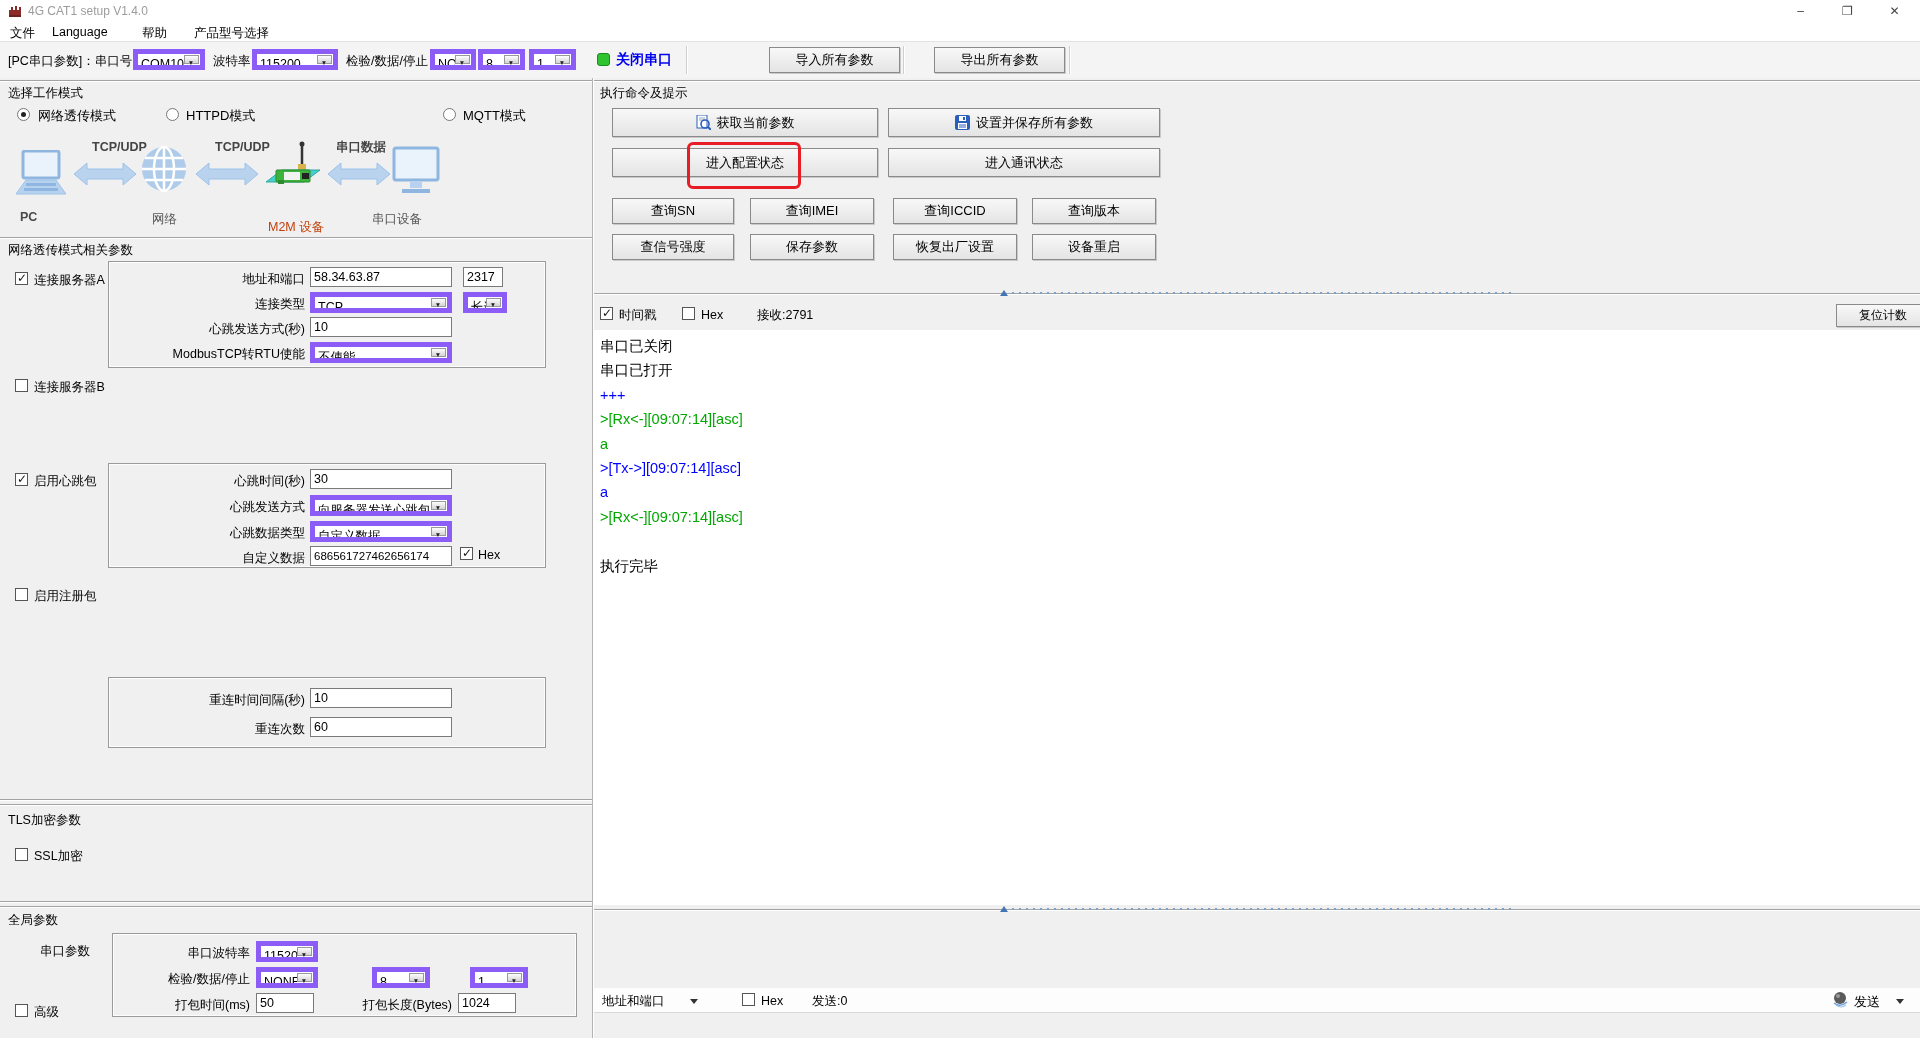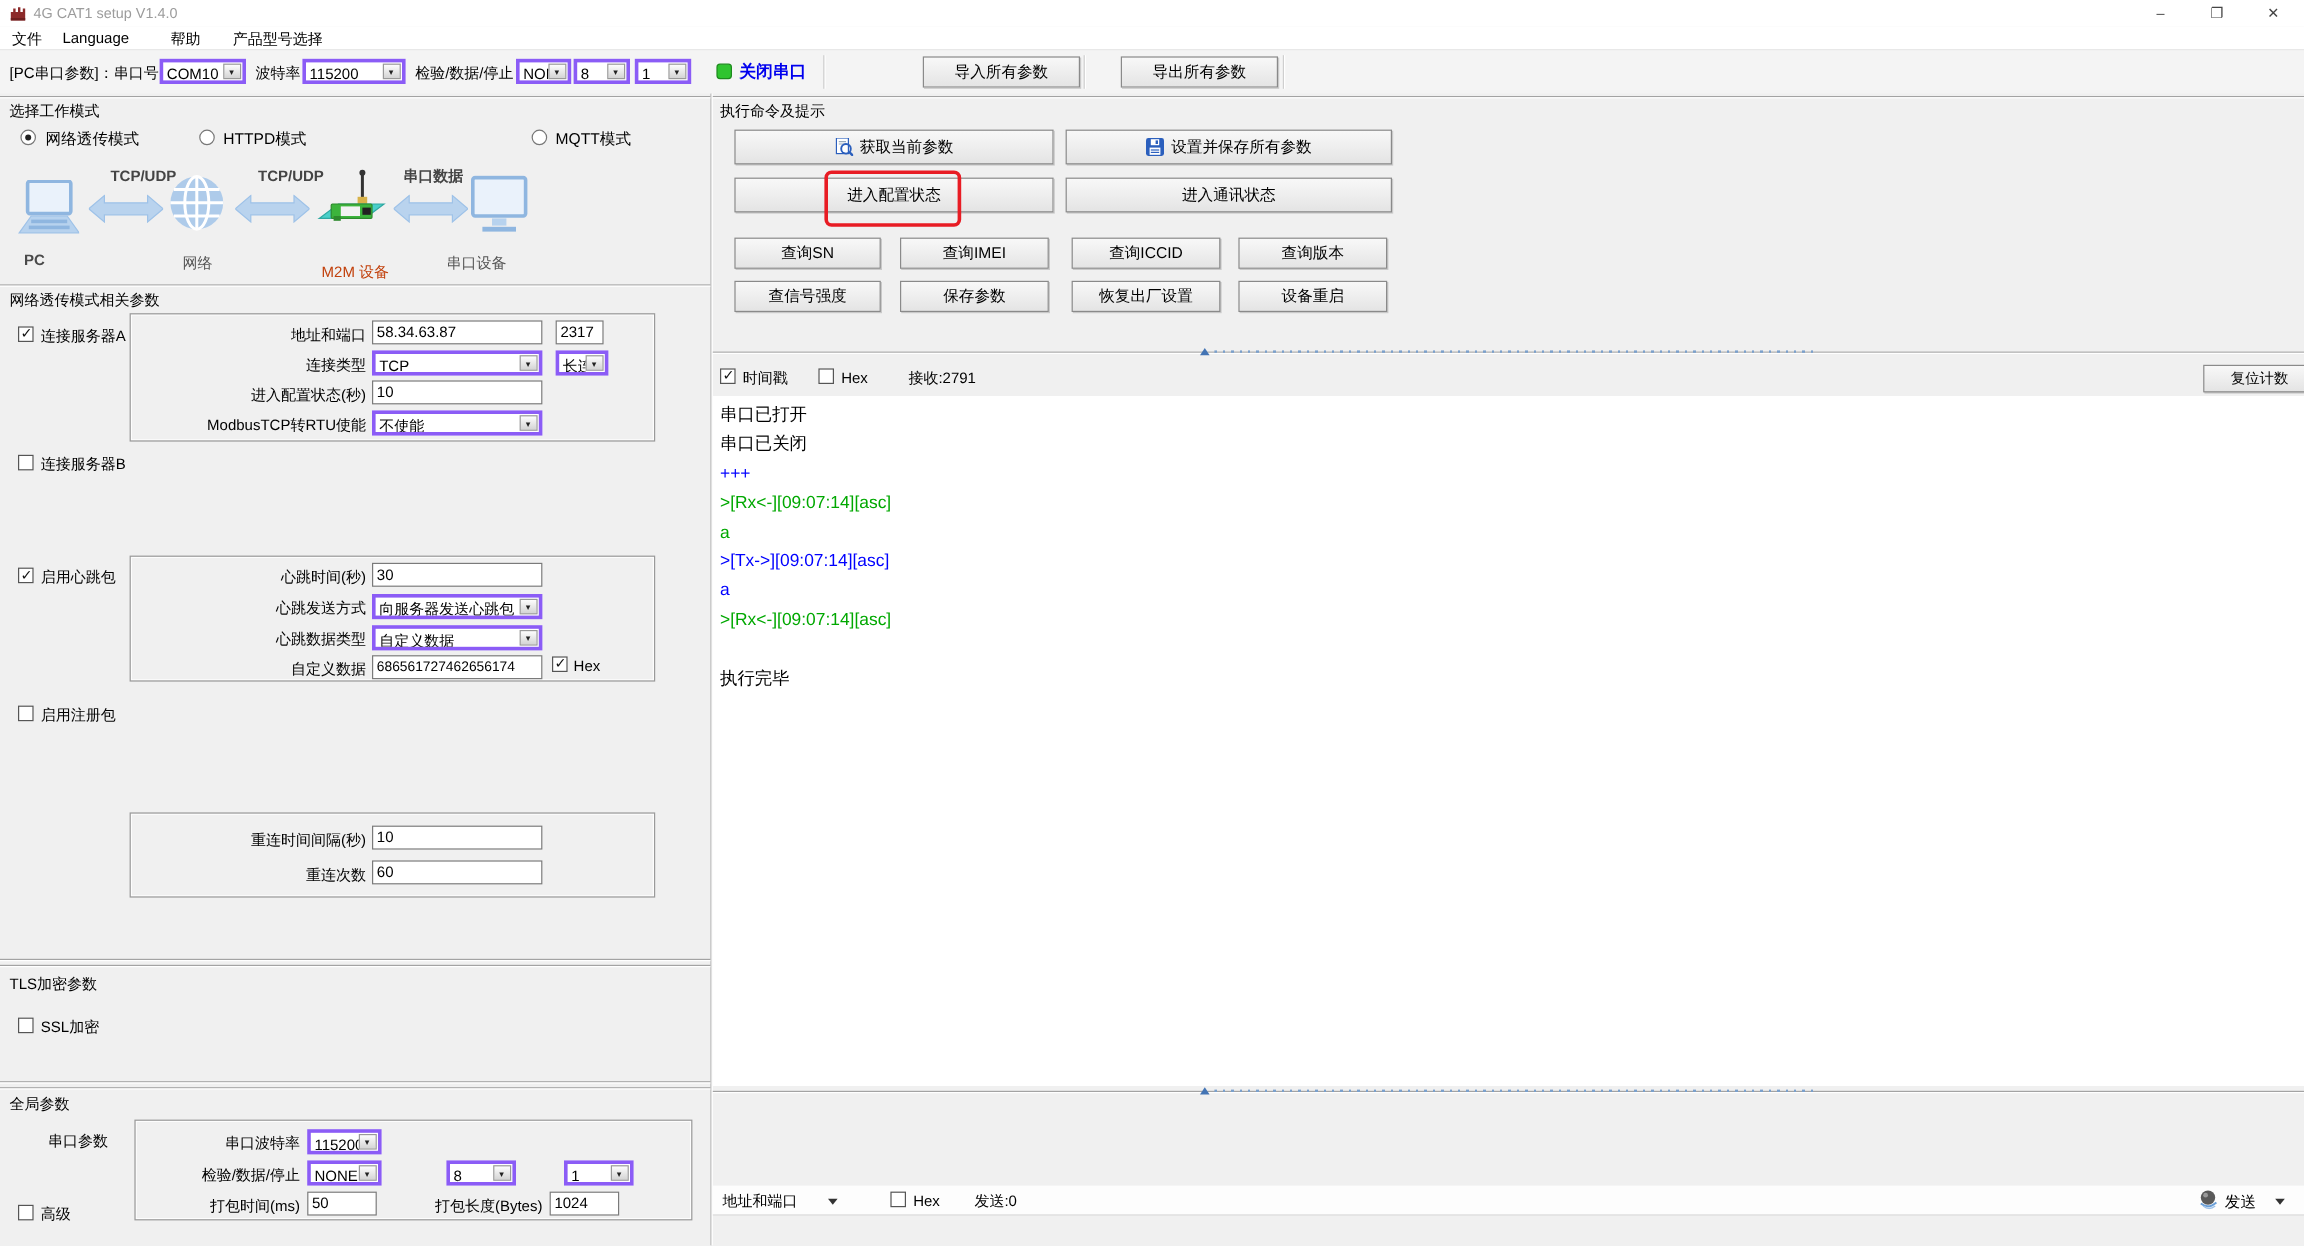--- a/index.html
+++ b/index.html
@@ -2,21 +2,21 @@
 <html><head>
 <meta charset="utf-8">
 <style>
   *{margin:0;padding:0;box-sizing:border-box}
   html,body{width:1920px;height:1038px;overflow:hidden}
   body{position:relative;background:#f0f0f0;font-family:"Liberation Sans","DejaVu Sans",sans-serif;font-size:12px;color:#000}
   .abs{position:absolute}
   .lbl{position:absolute;white-space:nowrap;font-size:12.5px;line-height:15px}
   .rl{position:absolute;text-align:right;white-space:nowrap;font-size:12.5px}
   .inp{position:absolute;background:#fff;border:1px solid #7a7a7a;font-size:12.5px;padding:2px 3px;white-space:nowrap;overflow:hidden;height:20px;line-height:15px}
-  .sel{position:absolute;background:#fff;border:3px solid #8b5cf6;height:21px;overflow:hidden}
+  .sel{position:absolute;background:#fff;border:5px solid #8b5cf6;height:21px;overflow:hidden}
   .sel .tx{position:absolute;left:3px;top:2px;right:16px;font-size:12.5px;line-height:16px;white-space:nowrap;overflow:hidden}
   .sel .ar{position:absolute;right:1px;top:1px;bottom:1px;width:15px;background:linear-gradient(#fdfdfd,#d4d4d4);border:1px solid #999;}
   .sel .ar::after{content:"▼";position:absolute;left:2px;top:2px;font-size:8px;transform:scale(.8);color:#222}
   .cb{position:absolute;width:13px;height:13px;background:#fff;border:1px solid #555}
   .cb.on::after{content:"✓";position:absolute;left:1px;top:-2px;font-size:12px;font-weight:bold;color:#111}
   .radio{position:absolute;width:13px;height:13px;background:#fff;border:1px solid #777;border-radius:50%}
   .radio.on::after{content:"";position:absolute;left:3px;top:3px;width:5px;height:5px;border-radius:50%;background:#222}
   .groove{position:absolute;height:2px;border-top:1px solid #a3a3a3;border-bottom:1px solid #fff}
   .sect-cap{position:absolute;font-size:12.5px;white-space:nowrap}
   .gbox{position:absolute;border:1px solid #9a9a9a;box-shadow:inset 0 0 0 1px #fdfdfd}
@@ -174,21 +174,21 @@
 <div class="inp" style="left:463px;top:267px;width:40px">2317</div>
 <span class="rl" style="left:112px;top:296px;width:193px">连接类型</span>
 <div class="sel" style="left:310px;top:292px;width:142px">
     <span class="tx">TCP</span>
     <span class="ar"></span>
   </div>
 <div class="sel" style="left:463px;top:292px;width:44px">
     <span class="tx">长连接</span>
     <span class="ar"></span>
   </div>
-<span class="rl" style="left:112px;top:321px;width:193px">进入配置状态(秒)</span>
+<span class="rl" style="left:112px;top:321px;width:193px">心跳发送方式(秒)</span>
 <div class="inp" style="left:310px;top:317px;width:142px">10</div>
 <span class="rl" style="left:112px;top:346px;width:193px">ModbusTCP转RTU使能</span>
 <div class="sel" style="left:310px;top:342px;width:142px">
     <span class="tx">不使能</span>
     <span class="ar"></span>
   </div>
 
 <span class="cb" style="left:15px;top:379px"></span>
 <span class="lbl" style="left:34px;top:380px">连接服务器B</span>
 
@@ -305,22 +305,22 @@
 <div class="dots" style="left:1012px;top:291px;width:500px"></div>
 
 <span class="cb on" style="left:600px;top:307px"></span>
 <span class="lbl" style="left:619px;top:308px">时间戳</span>
 <span class="cb" style="left:682px;top:307px"></span>
 <span class="lbl" style="left:701px;top:308px">Hex</span>
 <span class="lbl" style="left:757px;top:308px">接收:2791</span>
 <div class="btn" style="left:1836px;top:304px;width:94px;height:23px;font-size:12px">复位计数</div>
 
 <div class="abs" style="left:594px;top:330px;width:1326px;height:575px;background:#fff;padding:4px 0 0 6px">
+  <div class="logline" style="color: rgb(0, 0, 0);">串口已关闭</div>
   <div class="logline" style="color: rgb(0, 0, 0);">串口已打开</div>
-  <div class="logline" style="color: rgb(0, 0, 0);">串口已关闭</div>
   <div class="logline" style="color: rgb(0, 0, 255);">+++</div>
   <div class="logline" style="color: rgb(0, 168, 0);">&gt;[Rx&lt;-][09:07:14][asc]</div>
   <div class="logline" style="color: rgb(0, 168, 0);">a</div>
   <div class="logline" style="color: rgb(0, 0, 255);">&gt;[Tx-&gt;][09:07:14][asc]</div>
   <div class="logline" style="color: rgb(0, 0, 255);">a</div>
   <div class="logline" style="color: rgb(0, 168, 0);">&gt;[Rx&lt;-][09:07:14][asc]</div>
   <div class="logline" style="color: rgb(0, 0, 0);"></div>
   <div class="logline" style="color: rgb(0, 0, 0);">执行完毕</div>
 </div>
 

